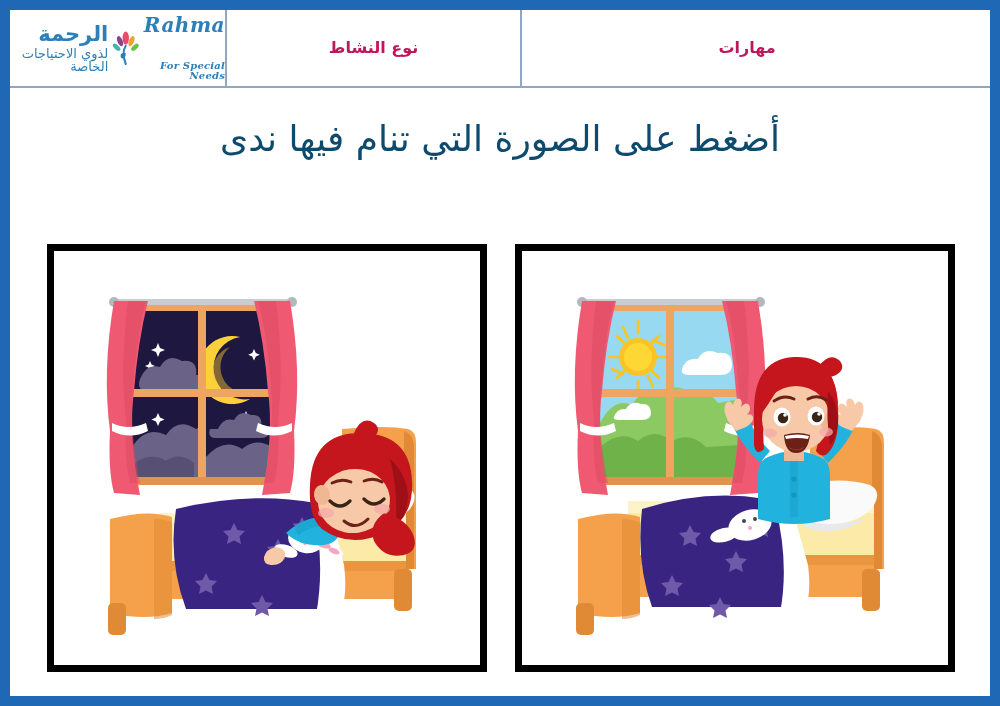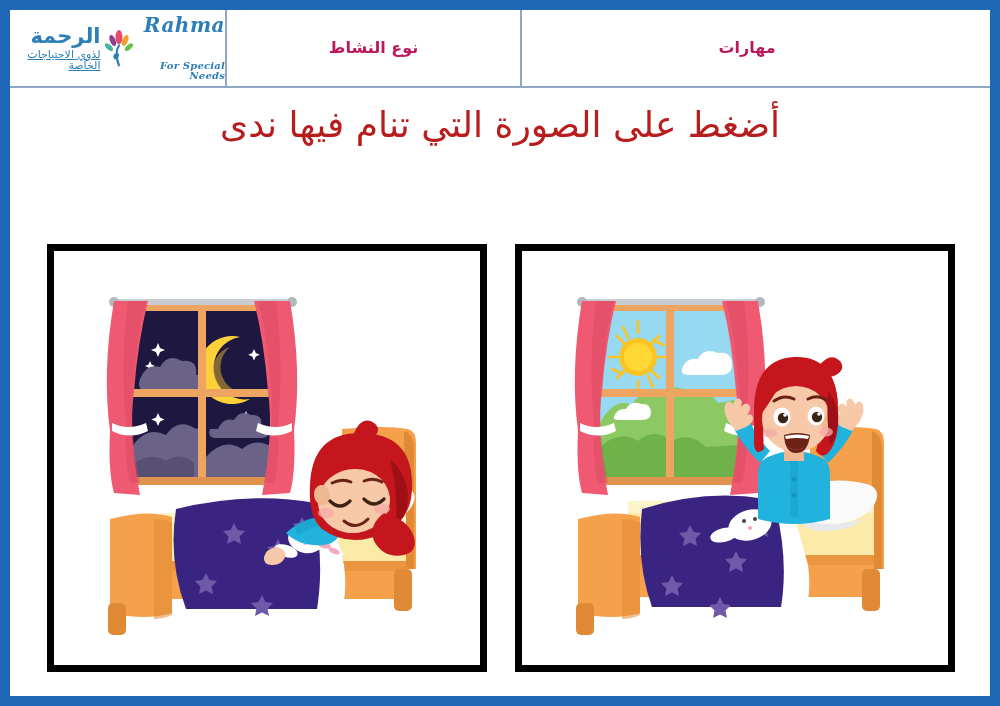--- a/index.html
+++ b/index.html
@@ -107,36 +107,35 @@
     flex-direction: column;
     align-items: flex-start;
     line-height: 1;
   }
   #logo-ar-main {
     font-size: 21px;
     font-weight: bold;
     color: #2d7fb8;
   }
   #logo-ar-sub {
-    font-size: 11px;
+    font-size: 13px;
     color: #2d7fb8;
     margin-top: 2px;
     letter-spacing: .3px;
-    text-decoration: underline;
   }
 
   
   #instruction {
     position: absolute;
     left: 0;
-    top: 92px;
+    top: 106px;
     width: 980px;
     text-align: center;
     font-size: 36px;
-    color: #b91c1c;
+    color: #0c4a6e;
     line-height: 1.25;
     direction: rtl;
   }
 
   
   #cards {
     position: absolute;
     left: 37px;
     top: 234px;
     width: 908px;

